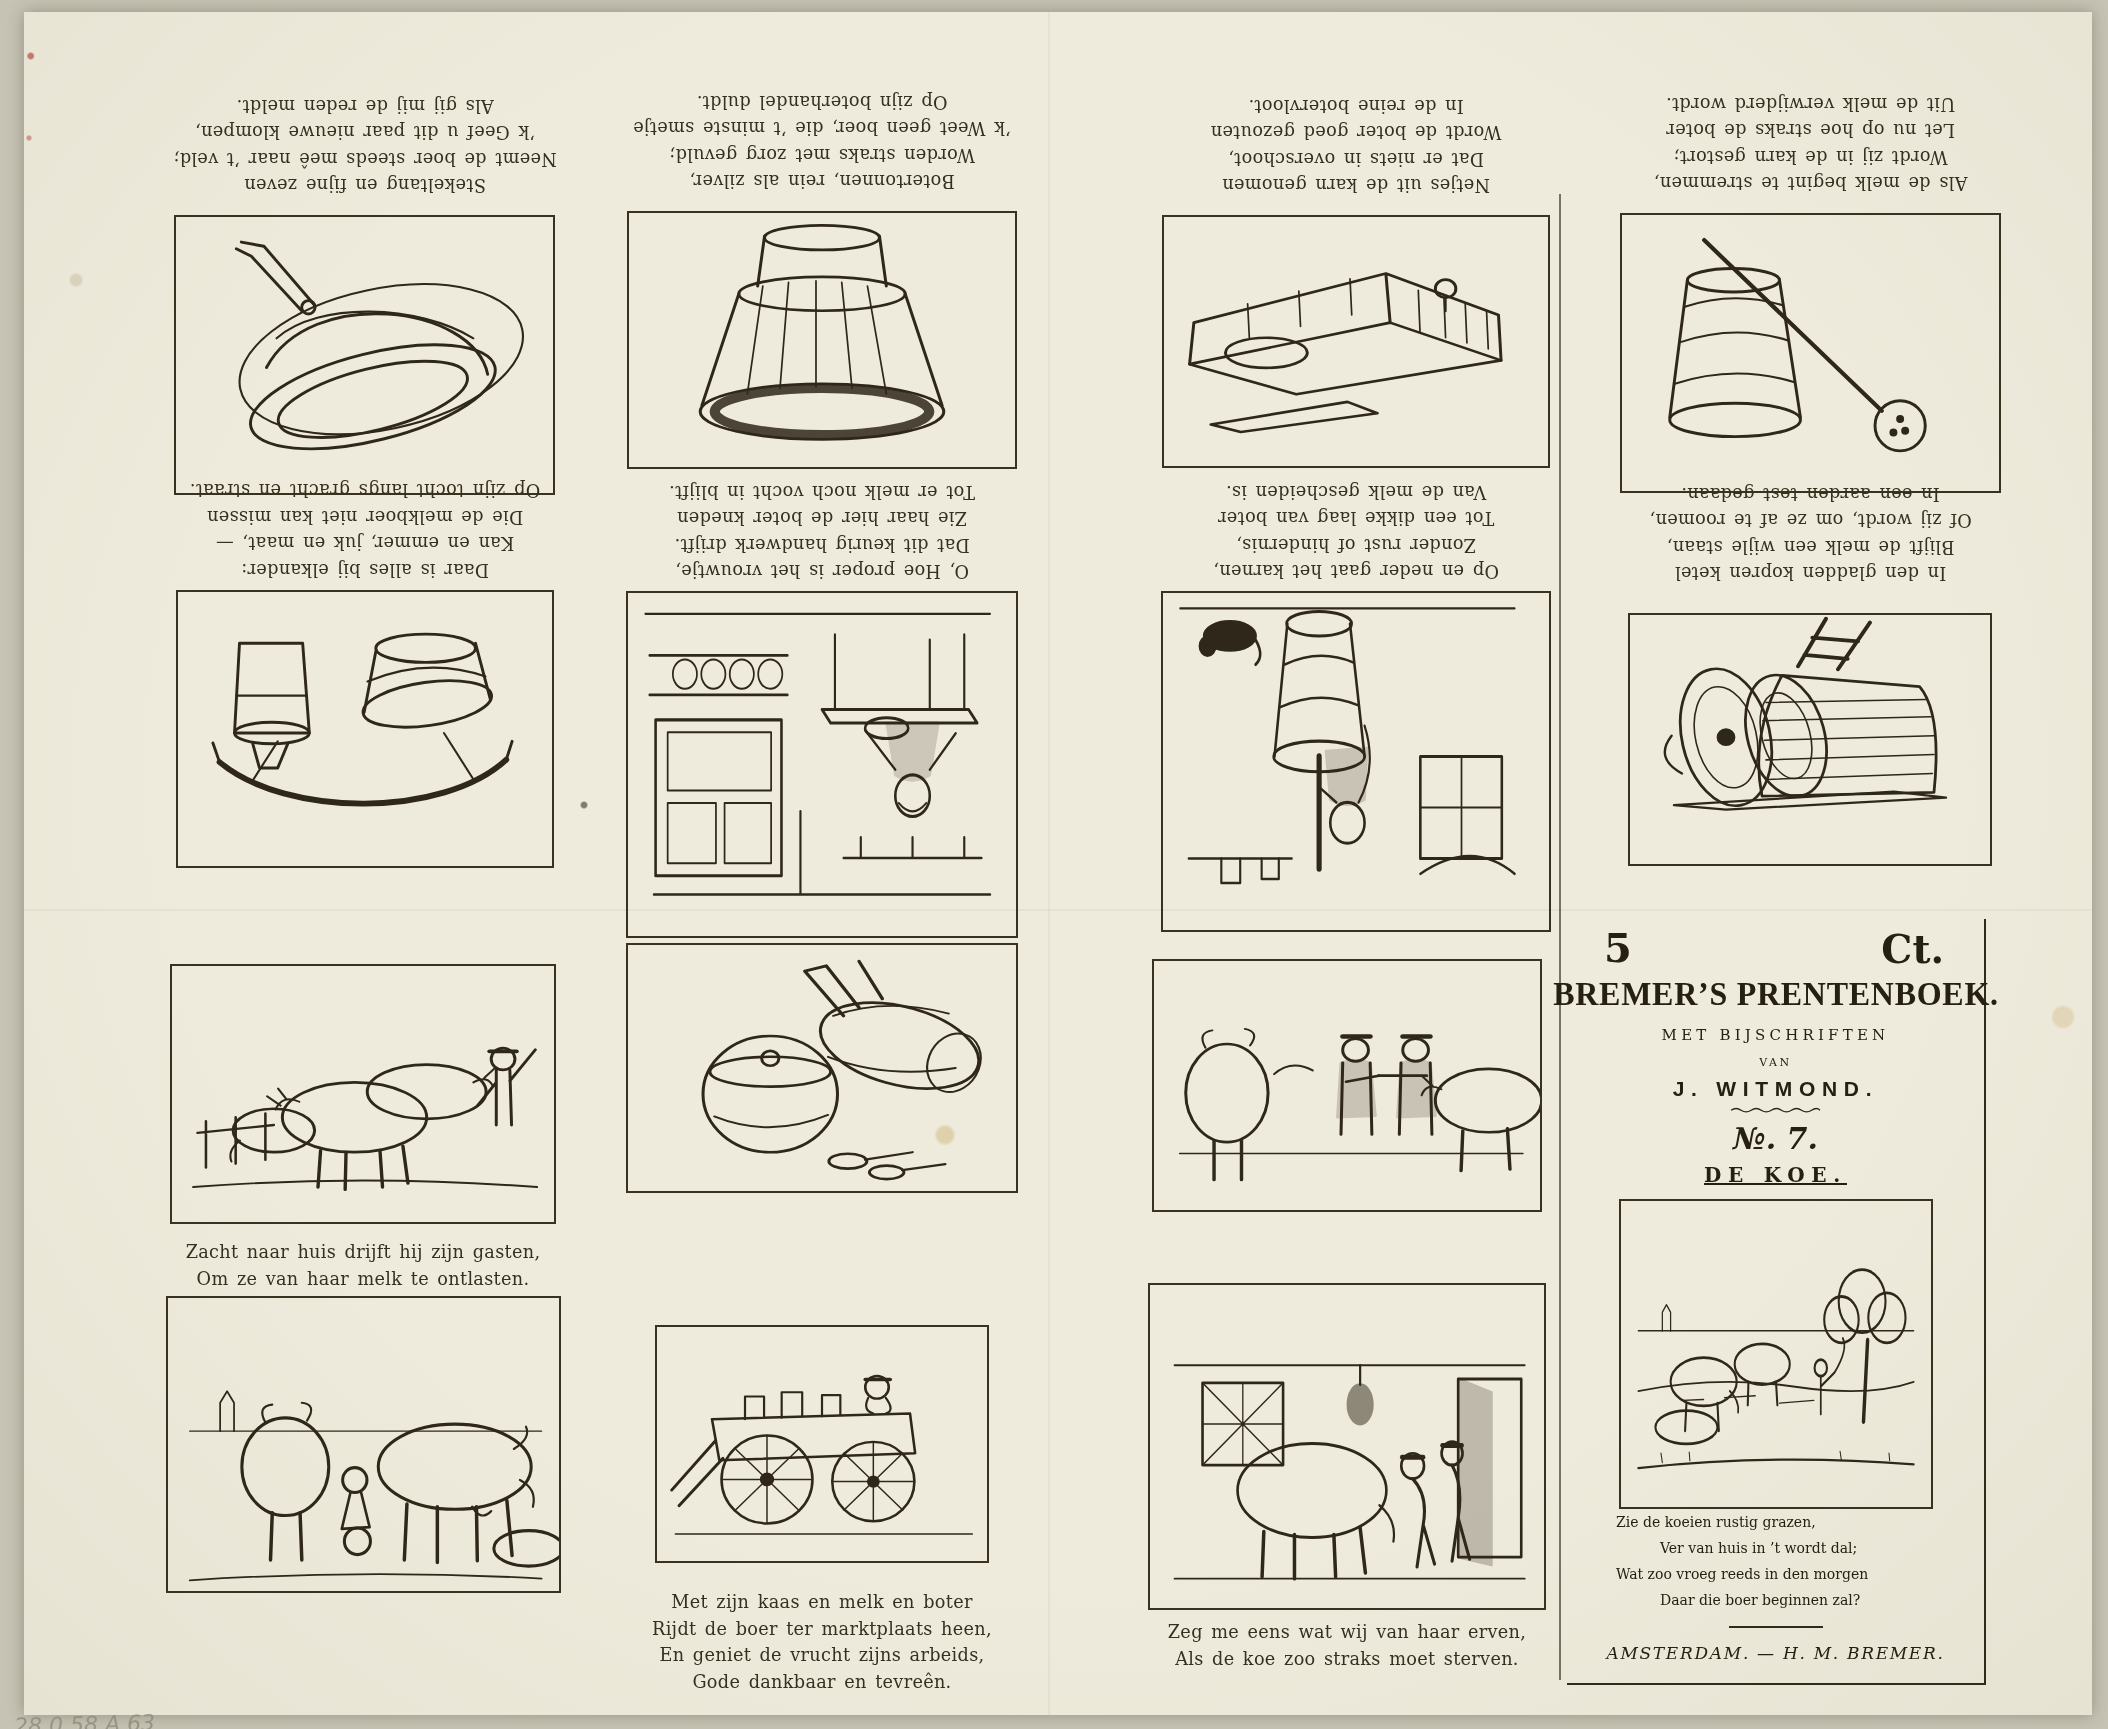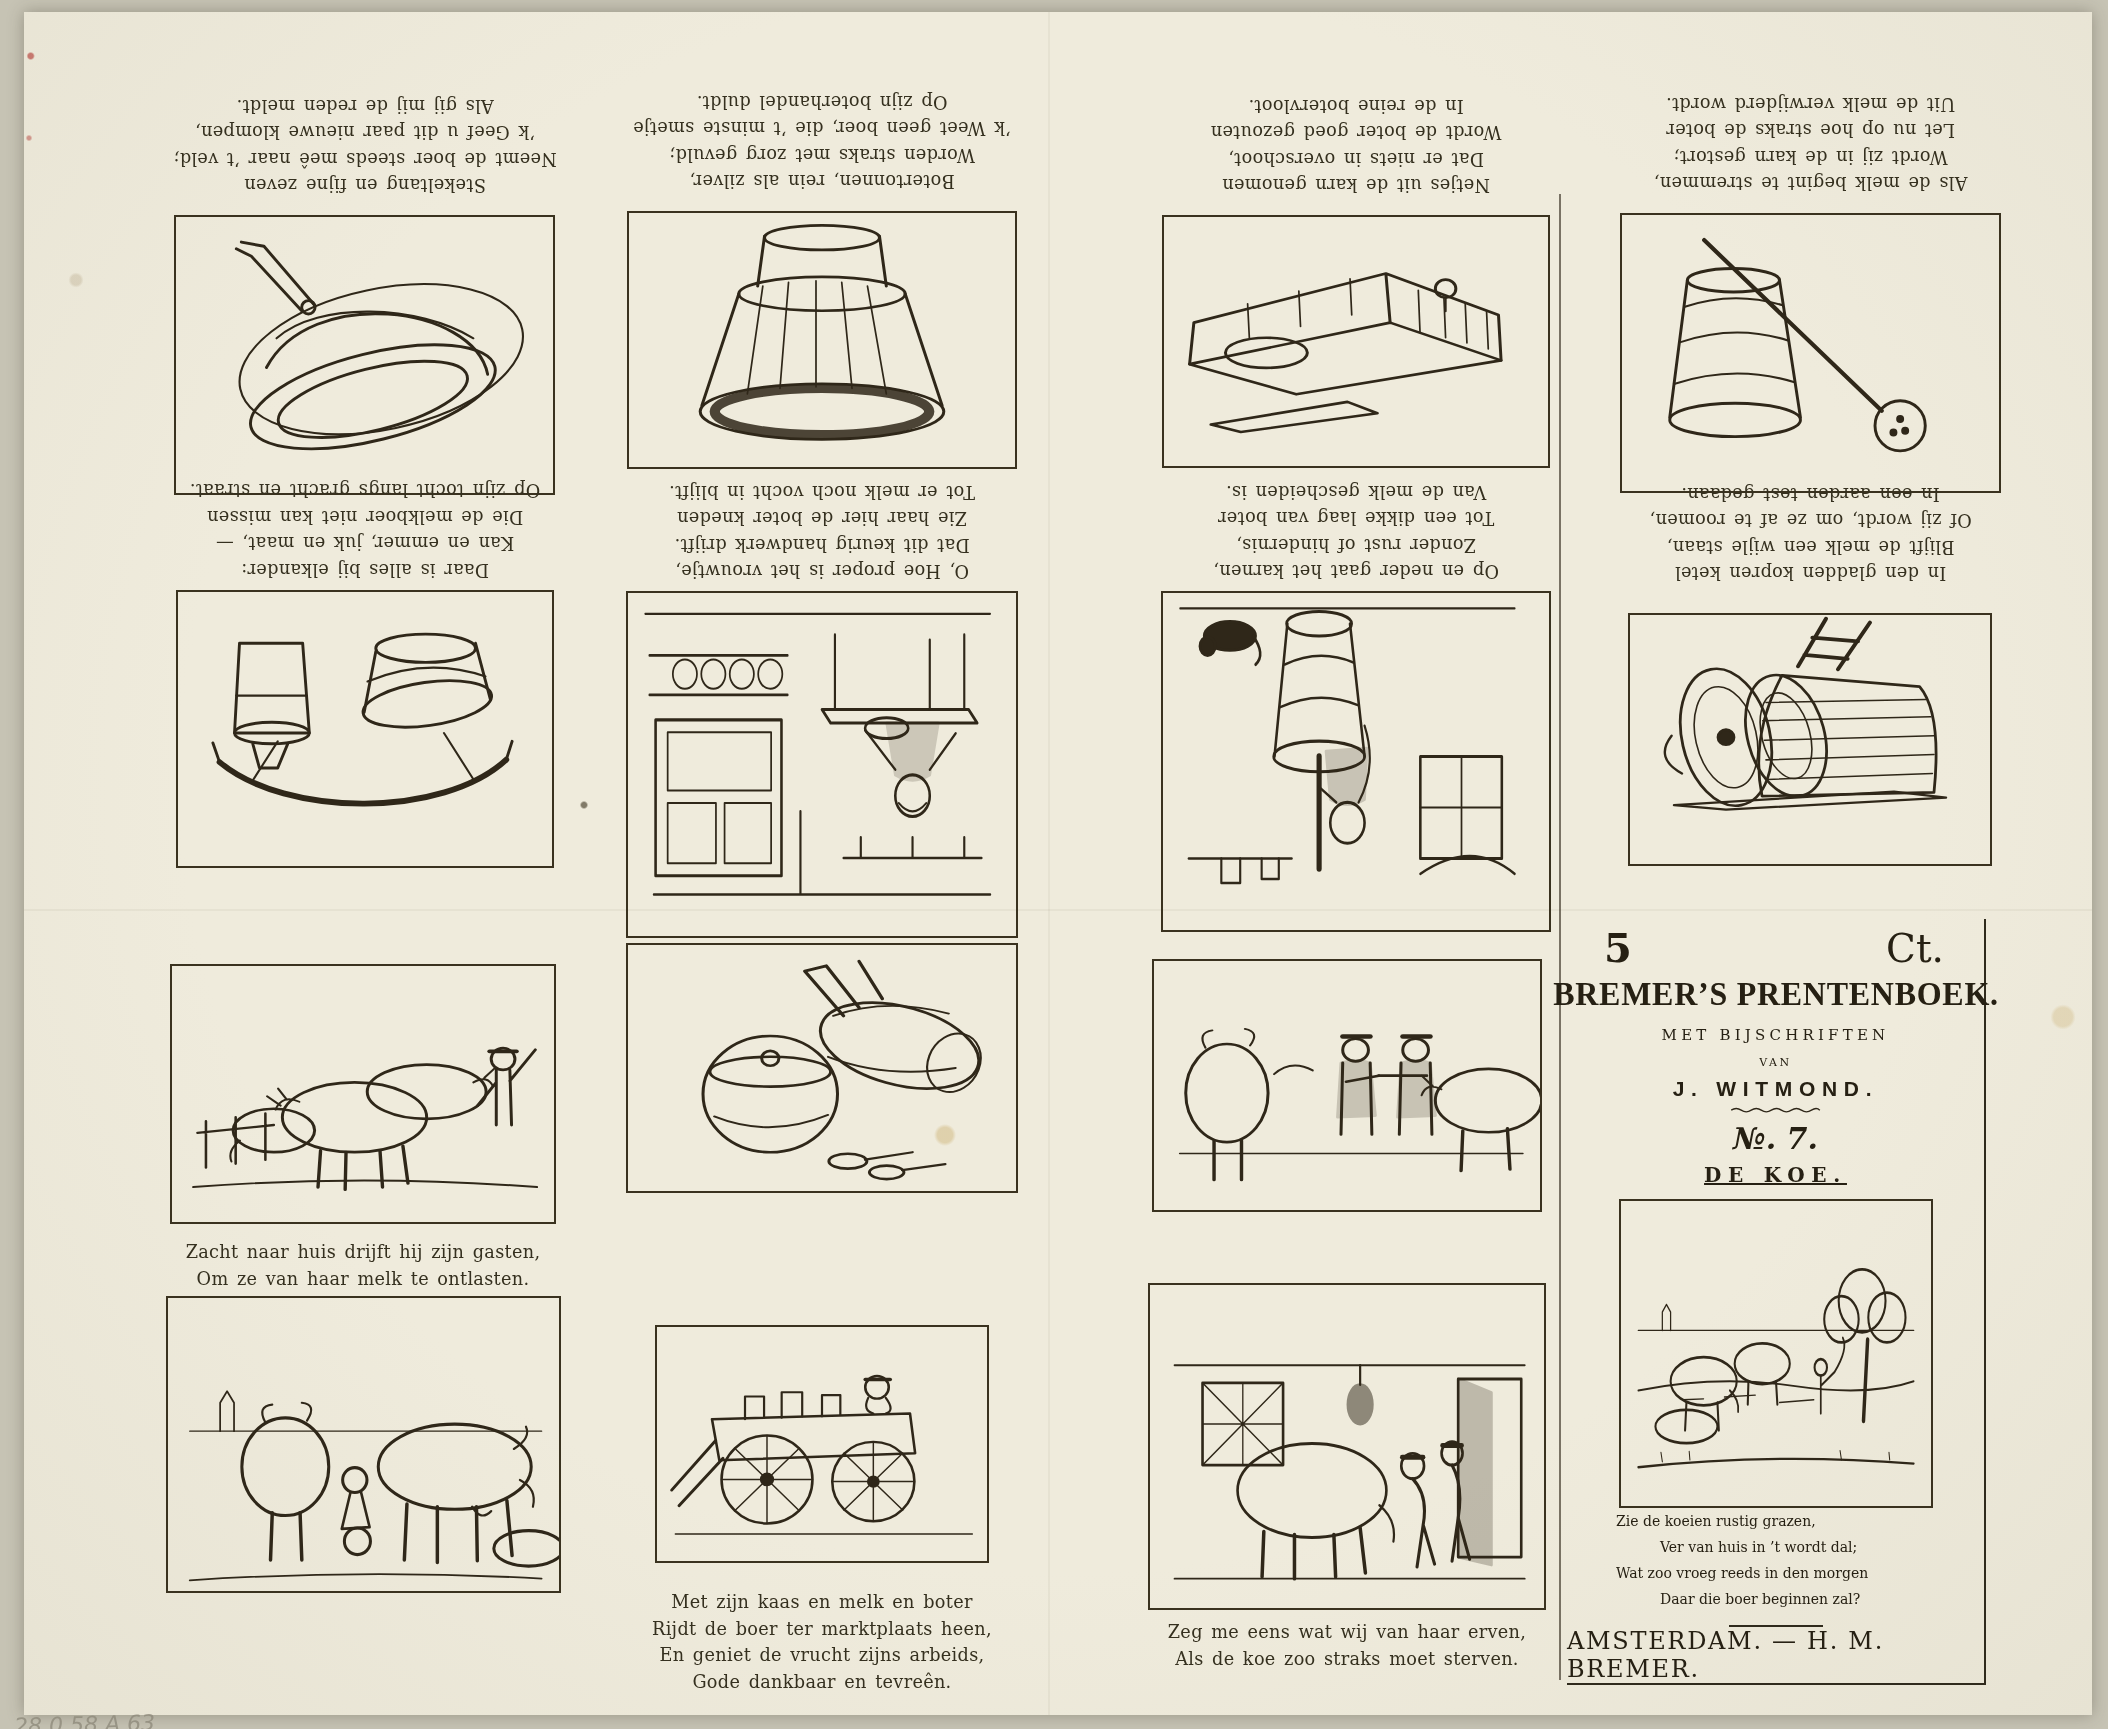--- a/index.html
+++ b/index.html
@@ -22,34 +22,34 @@
   .flip{transform:rotate(180deg);}
   .frame{border:2.5px solid #3a321f;box-sizing:border-box;display:block;}
   .frame svg{display:block;width:100%;height:100%;}
   .cap{width:100%;text-align:center;font-size:17.7px;line-height:26.6px;letter-spacing:0.3px;
        word-spacing:2.5px;margin-top:6.7px;color:#35301f;}
   .title-panel{position:absolute;left:1567px;top:919px;width:419px;height:766px;
        border-right:2.5px solid #2f2a1c;border-bottom:2.5px solid #2f2a1c;box-sizing:border-box;
        display:flex;flex-direction:column;align-items:center;color:#262013;}
   .price-row{position:relative;width:100%;height:54px;}
   .price-left{position:absolute;left:37px;top:5px;font-size:40px;font-weight:bold;}
-  .price-right{position:absolute;right:40px;top:6.7px;font-size:39px;font-weight:normal;}
+  .price-right{position:absolute;right:40px;top:6.7px;font-size:39px;font-weight:bold;}
   .tp-title{font-family:"Liberation Serif",serif;font-weight:bold;font-size:34px;letter-spacing:0.8px;
        transform:scaleX(.94);white-space:nowrap;margin-top:1.7px;}
   .tp-sub{font-size:15px;letter-spacing:4.2px;margin-top:13.5px;}
   .tp-van{font-size:11px;letter-spacing:2.5px;margin-top:11.8px;}
   .tp-author{font-size:21px;font-weight:bold;letter-spacing:6.7px;margin-top:8.4px;font-family:"Liberation Sans",sans-serif;}
   .tp-squiggle{margin-top:5px;}
   .tp-number{font-size:30px;font-weight:bold;font-style:italic;margin-top:6.7px;}
   .tp-series{font-size:20px;font-weight:bold;letter-spacing:6.7px;margin-top:6.7px;text-decoration:underline;}
   .tp-frame{width:314px;height:310px;margin-top:11.8px;}
   .tp-verse{font-size:14px;line-height:26px;width:100%;padding-left:49px;box-sizing:border-box;text-align:left;}
   .tp-verse .ind{padding-left:44px;}
   .tp-rule{width:94px;height:1.7px;background:#2f2a1c;margin-top:13.5px;}
-  .tp-imprint{font-size:24px;letter-spacing:1.7px;}
+  .tp-imprint{font-size:17px;letter-spacing:1.7px;margin-top:15px;font-style:italic;}
   .pencil{position:absolute;left:13.5px;top:1712px;font-family:"DejaVu Sans",sans-serif;font-style:italic;
        font-size:22px;color:#8f8b7c;transform:rotate(-1.5deg);opacity:.8;}
 </style>
 </head>
 <body>
 
 <div class="screen">
   <div class="sheet"></div>
   <div class="crease-v"></div>
   <div class="crease-h"></div>

